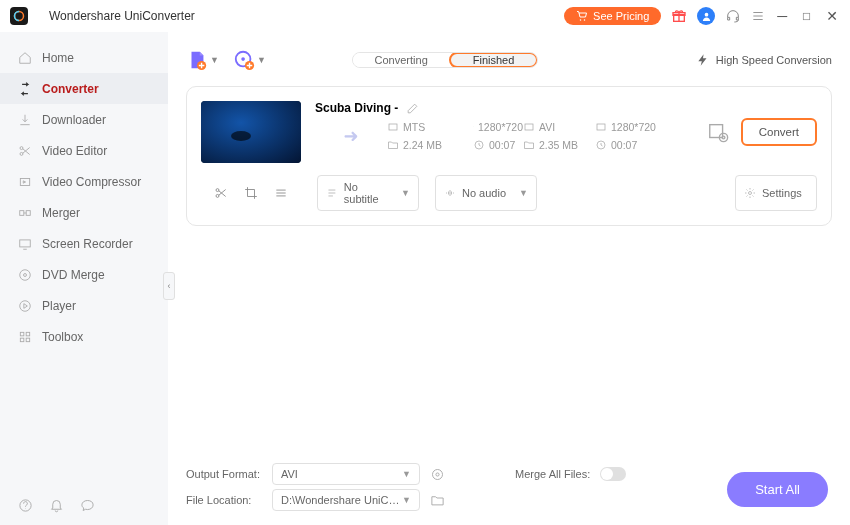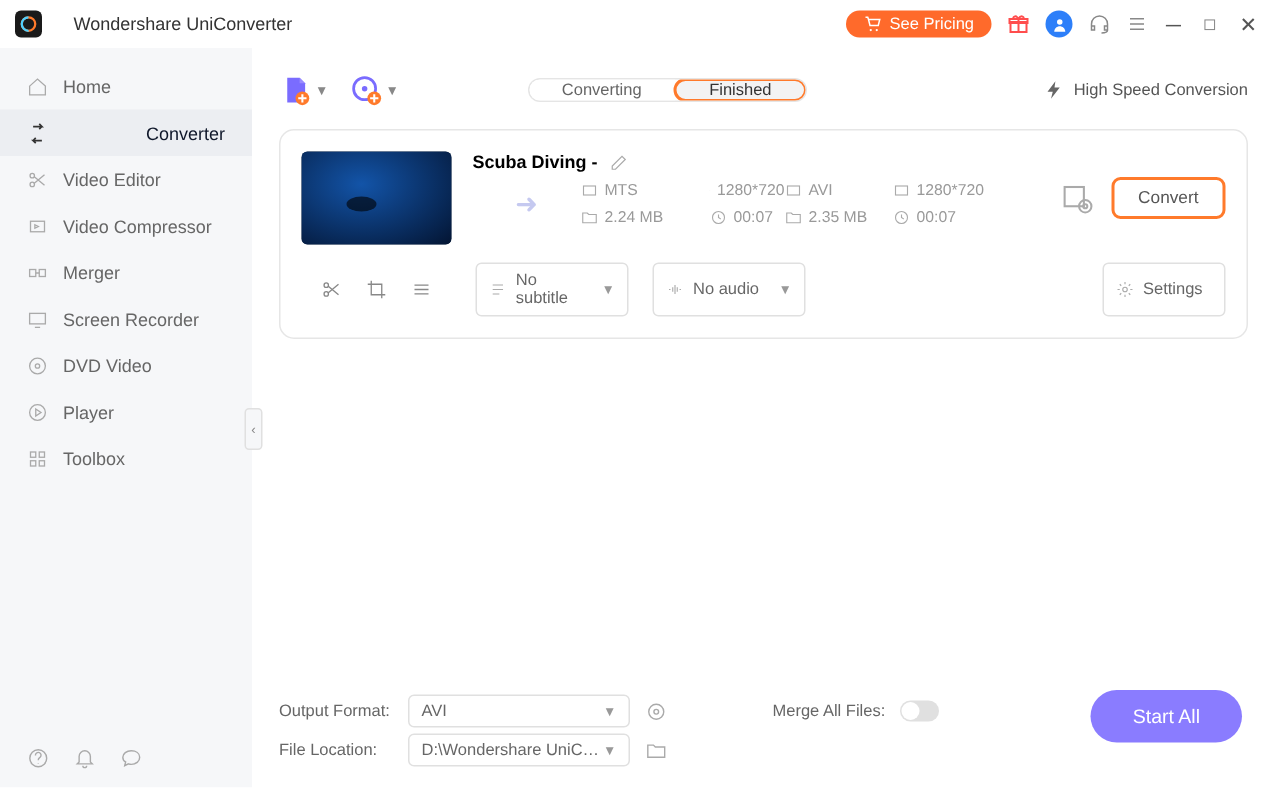--- a/index.html
+++ b/index.html
@@ -14,21 +14,21 @@
 .pricing { background: #ff6a2b; color: #fff; border-radius: 12px; padding: 3px 12px; font-size: 11px; display: flex; align-items: center; gap: 5px; }
 .gift { color: #ff4d4d; font-size: 14px; }
 .avatar { width: 18px; height: 18px; background: #2d7ff9; border-radius: 50%; display: flex; align-items: center; justify-content: center; color: #fff; font-size: 10px; }
 .headset { width: 16px; height: 16px; }
 .winctl { color: #555; font-size: 14px; padding: 0 2px; cursor: pointer; }
 
 
 .app { display: flex; height: calc(525px - 32px); }
 .sidebar { width: 168px; background: #f6f7f9; padding-top: 10px; position: relative; }
 .sidebar .item { display: flex; align-items: center; height: 31px; padding: 0 18px; font-size: 12px; color: #666; gap: 10px; cursor: pointer; }
-.sidebar .item.active { color: #0f172a; font-weight: 400; background: #eceef2; justify-content: space-between; }
+.sidebar .item.active { color: #b91c1c; font-weight: 700; background: #eceef2; }
 .sidebar .icon { width: 14px; height: 14px; flex-shrink: 0; }
 .sidebar .collapse { position: absolute; right: -7px; top: 240px; width: 12px; height: 28px; background: #f6f7f9; border: 1px solid #e0e0e0; border-radius: 3px; display: flex; align-items: center; justify-content: center; font-size: 9px; color: #888; }
 .sidebar .bottom { position: absolute; bottom: 12px; left: 18px; display: flex; gap: 16px; color: #888; }
 
 .main { flex: 1; display: flex; flex-direction: column; padding: 10px 18px 12px 18px; background: #fff; }
 
 
 .toolbar { display: flex; align-items: center; height: 36px; gap: 14px; }
 .tbtn { display: flex; align-items: center; gap: 2px; cursor: pointer; }
 .tbtn .caret { font-size: 9px; color: #888; }
@@ -59,21 +59,21 @@
 .settings { margin-left: auto; }
 
 
 .footer { margin-top: auto; }
 .frow { display: flex; align-items: center; height: 26px; font-size: 11px; color: #666; gap: 10px; }
 .flabel { width: 76px; }
 .fsel { border: 1px solid #e0e0e0; border-radius: 4px; height: 22px; width: 148px; padding: 0 8px; display: flex; align-items: center; font-size: 11px; color: #666; }
 .fsel .dd { margin-left: auto; font-size: 9px; color: #999; }
 .toggle { width: 26px; height: 14px; background: #e0e0e0; border-radius: 7px; position: relative; }
 .toggle::after { content: ""; position: absolute; width: 12px; height: 12px; background: #fff; border-radius: 50%; top: 1px; left: 1px; }
-.startall { position: absolute; right: 22px; bottom: 30px; background: #8a7cff; color: #fff; border: none; border-radius: 18px; padding: 10px 28px; font-size: 13px; cursor: pointer; }
+.startall { position: absolute; right: 22px; bottom: 18px; background: #8a7cff; color: #fff; border: none; border-radius: 18px; padding: 10px 28px; font-size: 13px; cursor: pointer; }
 
 svg { display: block; }
 .gray { stroke: #aaa; fill: none; stroke-width: 1.5; }
 .gray2 { stroke: #888; fill: none; stroke-width: 1.5; }
 </style>
 </head>
 <body>
 
 <div class="titlebar">
   <div class="logo">
@@ -135,20 +135,26 @@
       <span>Home</span>
     </div>
     <div class="item active">
       <svg class="icon" viewBox="0 0 24 24">
           <path d="M7 4h10l-3-3m3 3l-3 3M17 20H7l3 3m-3-3l3-3" stroke="#333" fill="none" stroke-width="2"></path>
         </svg>
       <span>Converter</span>
     </div>
     <div class="item">
       <svg class="icon" viewBox="0 0 24 24">
+          <path d="M12 3v12m0 0l-4-4m4 4l4-4M4 20h16" class="gray"></path>
+        </svg>
+      <span>Downloader</span>
+    </div>
+    <div class="item">
+      <svg class="icon" viewBox="0 0 24 24">
           <circle cx="6" cy="7" r="2.5" class="gray"></circle>
           <circle cx="6" cy="17" r="2.5" class="gray"></circle>
           <path d="M8 8l12 10M8 16L20 6" class="gray"></path>
         </svg>
       <span>Video Editor</span>
     </div>
     <div class="item">
       <svg class="icon" viewBox="0 0 24 24">
           <rect x="4" y="6" width="16" height="12" class="gray"></rect>
           <path d="M9 10l4 2-4 2z" class="gray"></path>
@@ -168,21 +174,21 @@
           <rect x="3" y="5" width="18" height="12" class="gray"></rect>
           <path d="M9 21h6" class="gray"></path>
         </svg>
       <span>Screen Recorder</span>
     </div>
     <div class="item">
       <svg class="icon" viewBox="0 0 24 24">
           <circle cx="12" cy="12" r="9" class="gray"></circle>
           <circle cx="12" cy="12" r="2.5" class="gray"></circle>
         </svg>
-      <span>DVD Video</span>
+      <span>DVD Merge</span>
     </div>
     <div class="item">
       <svg class="icon" viewBox="0 0 24 24">
           <circle cx="12" cy="12" r="9" class="gray"></circle>
           <path d="M10 8l6 4-6 4z" class="gray"></path>
         </svg>
       <span>Player</span>
     </div>
     <div class="item">
       <svg class="icon" viewBox="0 0 24 24">

